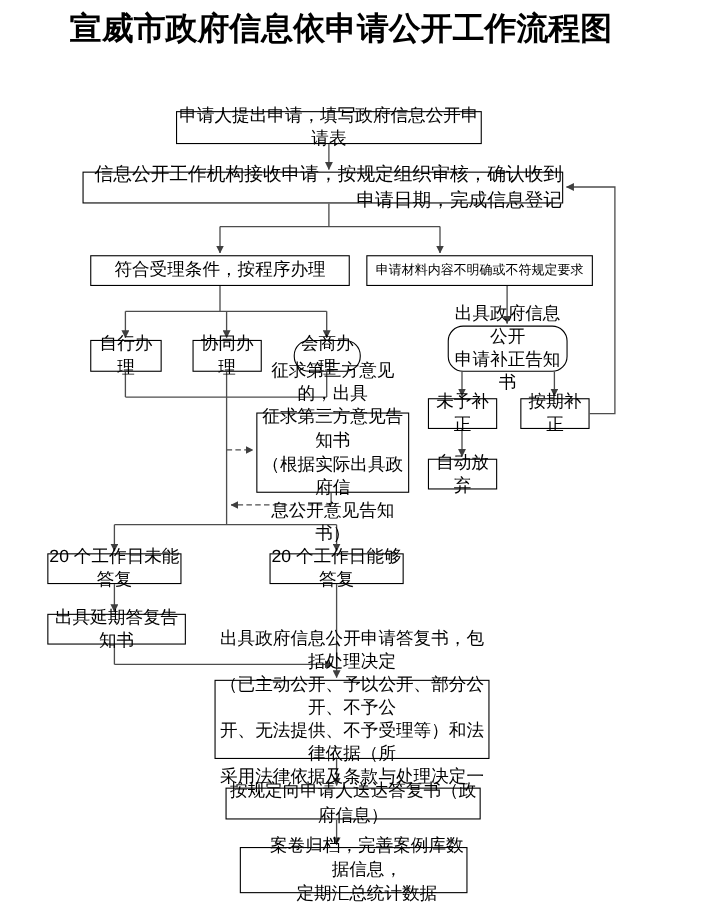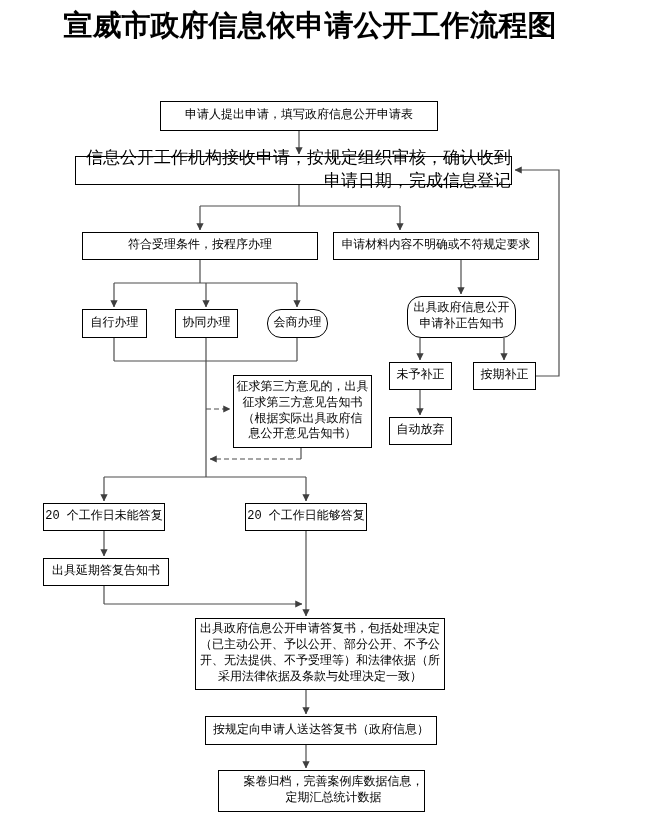--- a/index.html
+++ b/index.html
@@ -1,21 +1,21 @@
 <!DOCTYPE html>
 <html><head>
 <meta charset="utf-8">
 <style>
   html,body{margin:0;padding:0;background:#ffffff;}
   .canvas{
     position:relative;
     width:659px;
     height:822px;
     background:#ffffff;
-    font-family:Liberation Mono, monospace;
+    font-family:Liberation Sans, sans-serif;
     color:#000;
     overflow:hidden;
   }
   .title{
     position:absolute;
     left:0; top:6px; width:620px;
     text-align:center;
     font-size:29px;
     font-weight:700;
     letter-spacing:0px;
@@ -23,21 +23,21 @@
   }
   .node{
     position:absolute;
     box-sizing:border-box;
     border:1.4px solid #000;
     background:#fff;
     display:flex;
     align-items:center;
     justify-content:center;
     text-align:center;
-    font-size:12px;
+    font-size:16px;
     line-height:1.32;
     white-space:pre-line;
     z-index:2;
   }
   svg.wires{position:absolute;left:0;top:0;z-index:1;}
   
   #n-apply    {left:160px;top:101px;width:278px;height:30px;}
   #n-receive  {left:75px; top:156px;width:437px;height:29px;font-size:17px;text-align:right;}
   #n-accept   {left:82px; top:232px;width:236px;height:28px;}
   #n-unclear  {left:333px;top:232px;width:206px;height:28px;font-size:11.8px;}

